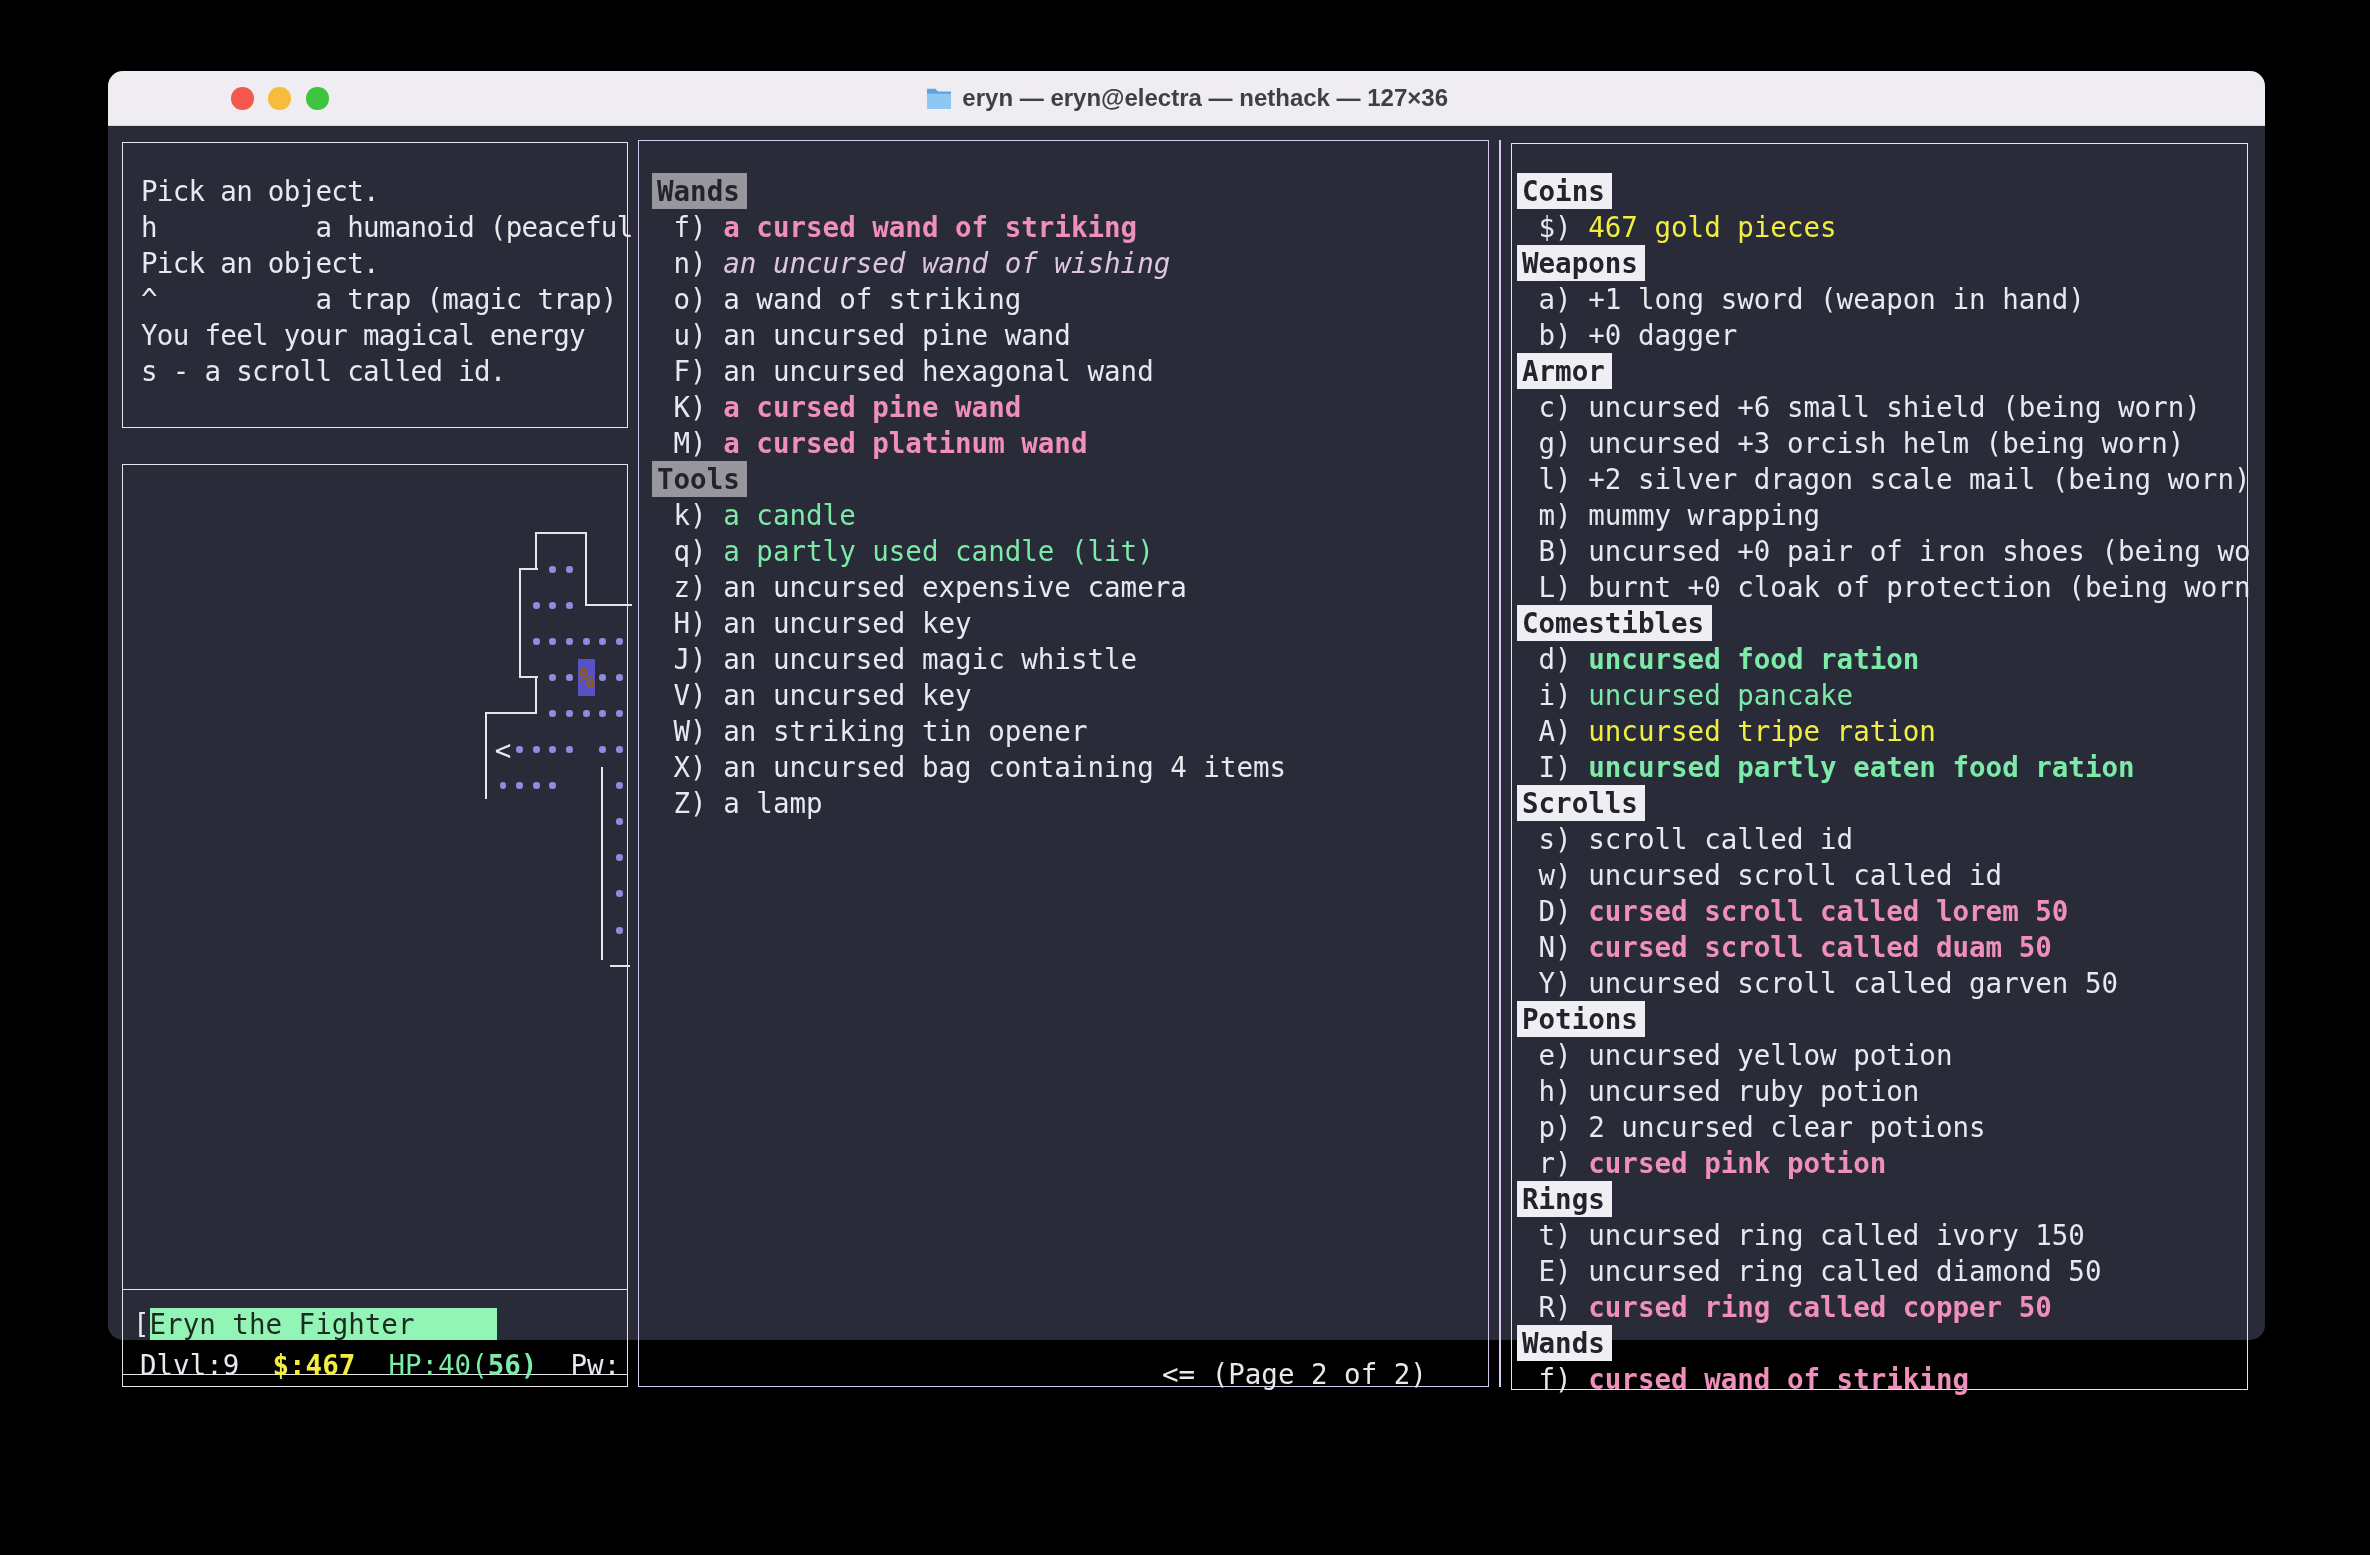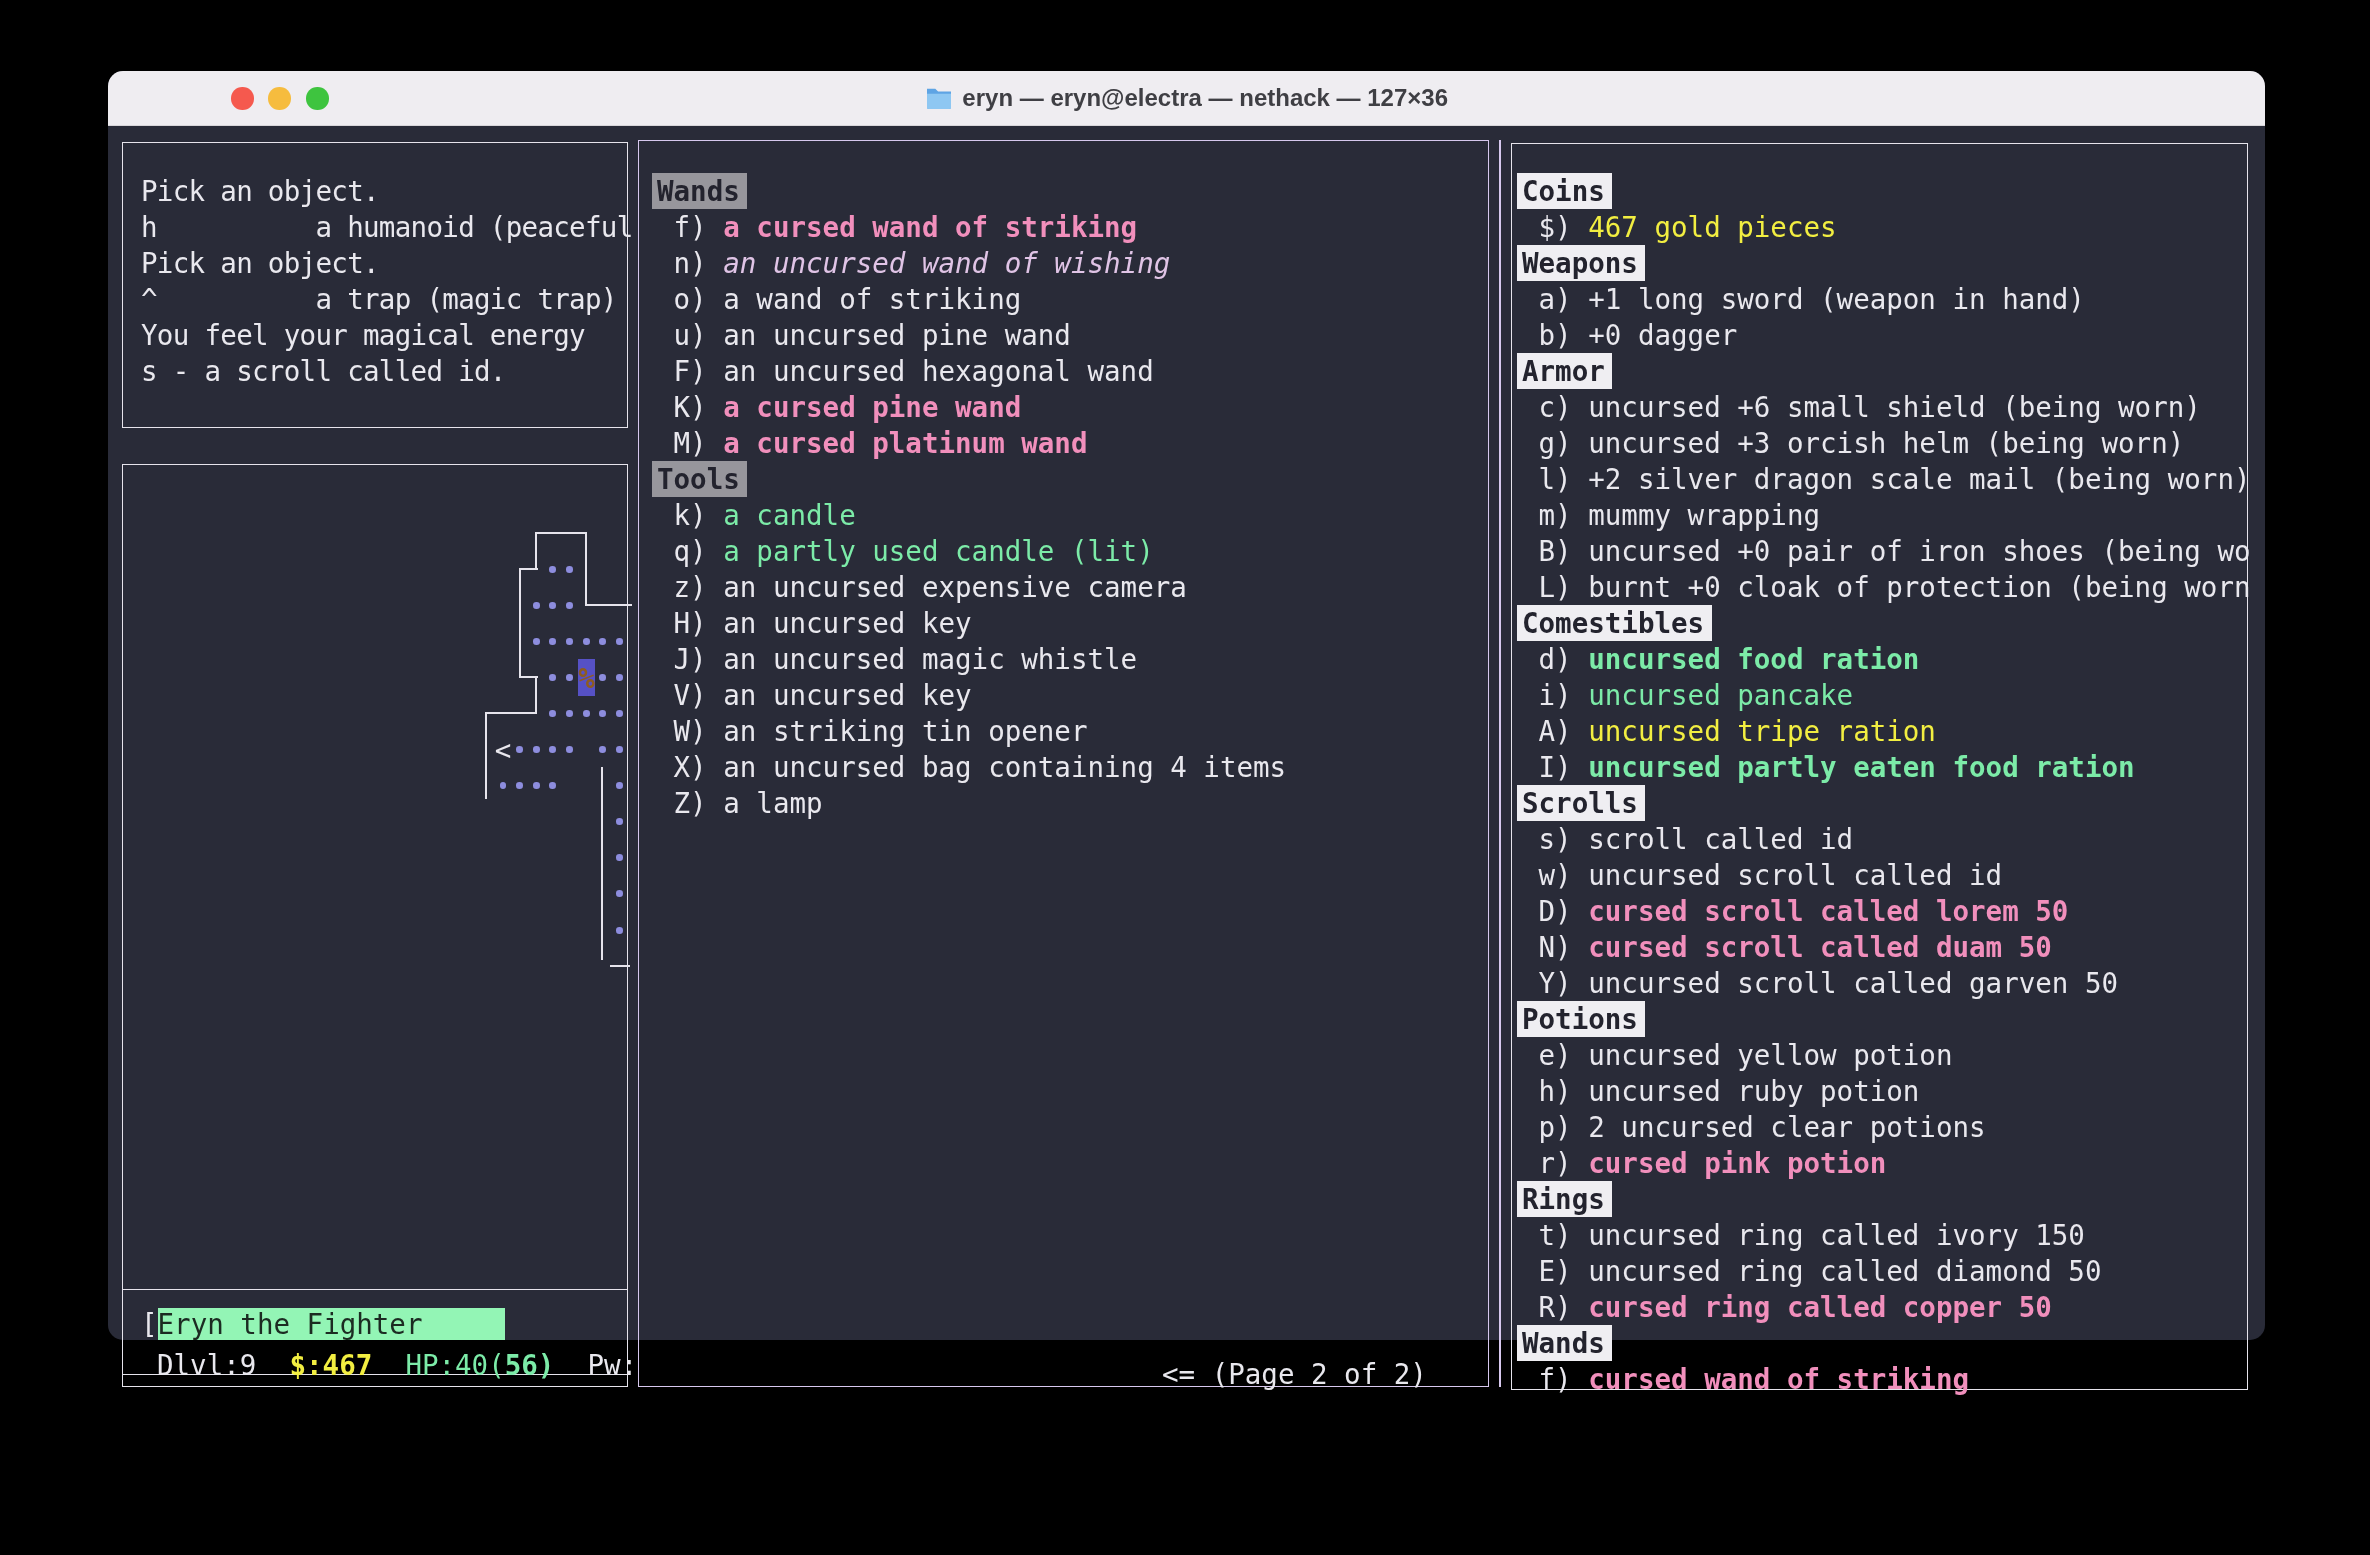--- a/index.html
+++ b/index.html
@@ -117,22 +117,22 @@
         <div class="dot" style="left: 138px; top: 267px;"></div>
         <div class="dot" style="left: 138px; top: 303px;"></div>
         <div class="dot" style="left: 138px; top: 339px;"></div>
         <div class="dot" style="left: 138px; top: 375px;"></div>
         <div class="dot" style="left: 138px; top: 412px;"></div>
         <div class="glyphcell w" style="left: 16.6px; top: 216px;">&lt;</div>
         <div class="cursor" style="left: 100px; top: 144px;">%</div>
       </div>
 
     <div class="box" style="left:14px;top:1164px;width:506px;height:98px;"></div>
-    <pre id="status-line1" style="left:29px;top:1177px;"><span class="w">[</span><span class="hl">Eryn the Fighter     </span></pre>
-    <pre id="status-line2" style="left:45px;top:1218px;"><span class="w">Dlvl:9</span><span class="w">  </span><span class="yellowb">$:467</span><span class="w">  </span><span class="green">HP:40(</span><span class="greenb">56)</span><span class="w">  </span><span class="w">Pw:</span></pre>
+    <pre id="status-line1" style="left:21px;top:1177px;"><span class="w">[</span><span class="hl">Eryn the Fighter     </span></pre>
+    <pre id="status-line2" style="left:28px;top:1218px;"><span class="w">Dlvl:9</span><span class="w">  </span><span class="yellowb">$:467</span><span class="w">  </span><span class="green">HP:40(</span><span class="greenb">56)</span><span class="w">  </span><span class="w">Pw:</span></pre>
 
     <div class="box panel-menu" style="left:530px;top:15px;width:851px;height:1247px;"></div>
     <div class="vline-lav" style="left:1391px;top:15px;height:1247px;"></div>
     <pre id="menu-pre" style="left:545px;top:44px;"><span><span class="hdr hdr-gray">Wands</span></span>
 <span><span class="w"> f) </span><span class="pink">a cursed wand of striking</span></span>
 <span><span class="w"> n) </span><span class="lav">an uncursed wand of wishing</span></span>
 <span><span class="w"> o) </span><span class="w">a wand of striking</span></span>
 <span><span class="w"> u) </span><span class="w">an uncursed pine wand</span></span>
 <span><span class="w"> F) </span><span class="w">an uncursed hexagonal wand</span></span>
 <span><span class="w"> K) </span><span class="pink">a cursed pine wand</span></span>

